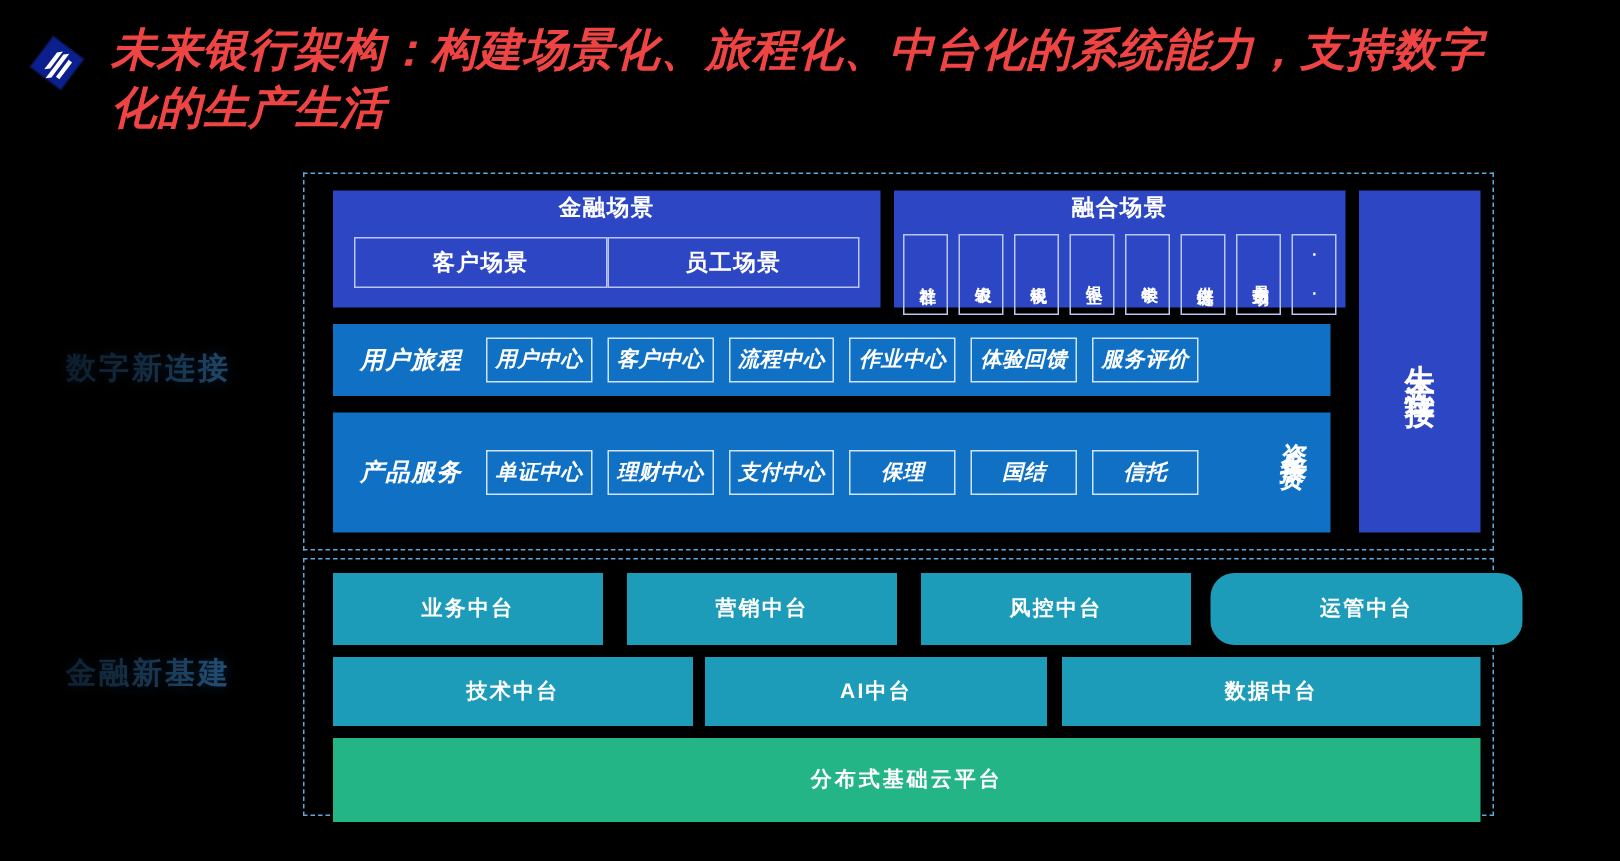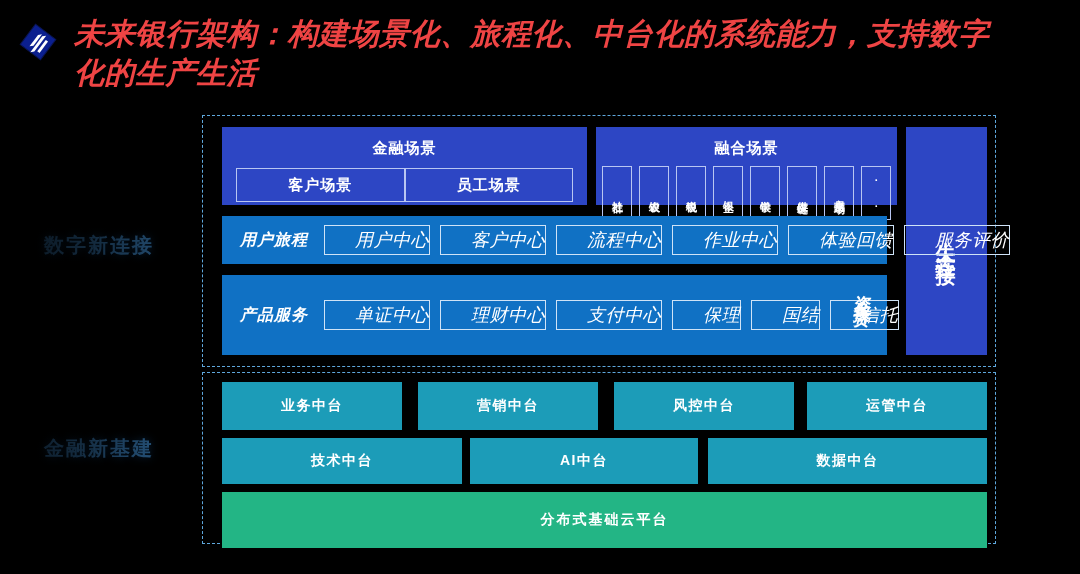--- a/index.html
+++ b/index.html
@@ -88,21 +88,21 @@
   
   .scene-box {
     background: #2d46c4;
     flex-direction: column;
     justify-content: flex-start;
   }
   .scene-title {
     font-size: 15px;
     font-weight: 700;
     letter-spacing: 1px;
-    margin-top: 12px;
+    margin-top: 2px;
     color: #ffffff;
   }
   .scene-row {
     display: flex;
     margin-top: 10px;
     width: 100%;
     padding: 0 14px;
   }
   .scene-chip {
     flex: 1;
@@ -168,26 +168,25 @@
     gap: 10px;
     flex: 1;
   }
   .band-chip {
     flex: 1;
     border: 1.2px solid #cfe3f7;
     height: 30px;
     display: flex;
     align-items: center;
     justify-content: center;
-    font-size: 18px;
-    font-weight: 400;
+    font-size: 14px;
+    font-weight: 700;
     font-style: italic;
     letter-spacing: 0.5px;
     white-space: nowrap;
-    padding-left: 30px;
   }
   .band-stack {
     display: flex;
     flex-direction: column;
     gap: 8px;
     flex: 1;
   }
 
   .fund-col {
     writing-mode: vertical-rl;
@@ -290,21 +289,21 @@
     </div>
   </div>
 
   <div class="blk fund-col" style="left:838px; top:228px; width:46px; height:125px;">
     <span>资金投资</span>
   </div>
 
   <div class="blk tile" style="left:222px; top:382px; width:180px; height:48px;">业务中台</div>
   <div class="blk tile" style="left:418px; top:382px; width:180px; height:48px;">营销中台</div>
   <div class="blk tile" style="left:614px; top:382px; width:180px; height:48px;">风控中台</div>
-  <div class="blk tile" style="left:807px; top:382px; width:180px; height:48px;">运管中台</div>
+  <div class="blk tile" style="left:807px; top:382px; width:208px; height:48px;border-radius:16px;">运管中台</div>
 
   <div class="blk tile" style="left:222px; top:438px; width:240px; height:46px;">技术中台</div>
   <div class="blk tile" style="left:470px; top:438px; width:228px; height:46px;">AI中台</div>
   <div class="blk tile" style="left:708px; top:438px; width:279px; height:46px;">数据中台</div>
 
   <div class="blk tile cloud" style="left:222px; top:492px; width:765px; height:56px;">分布式基础云平台</div>
 
 </div>
 
 </body></html>

